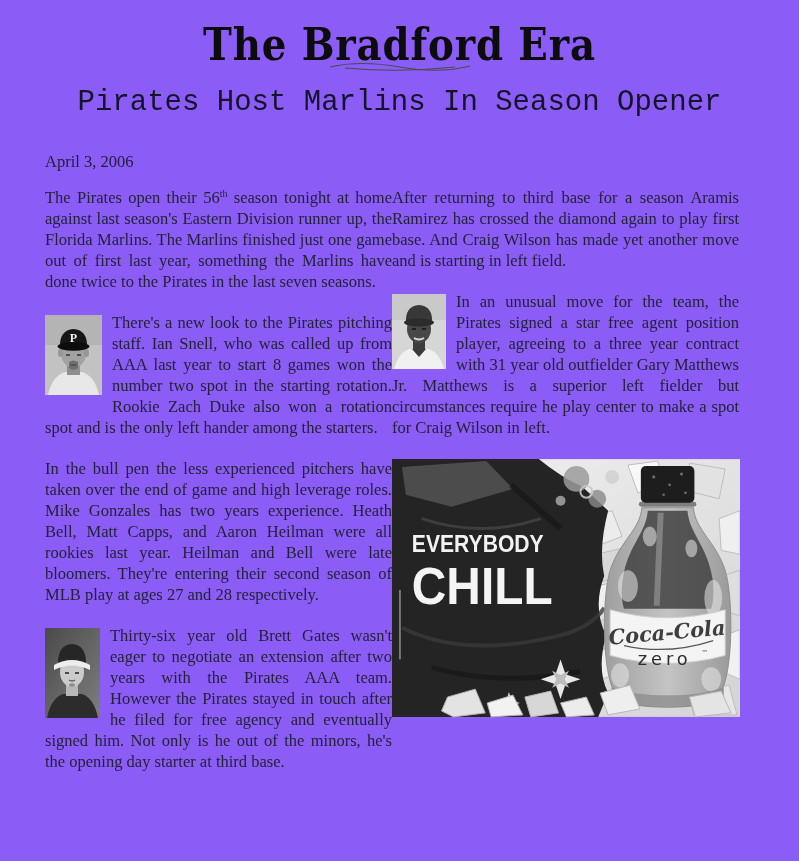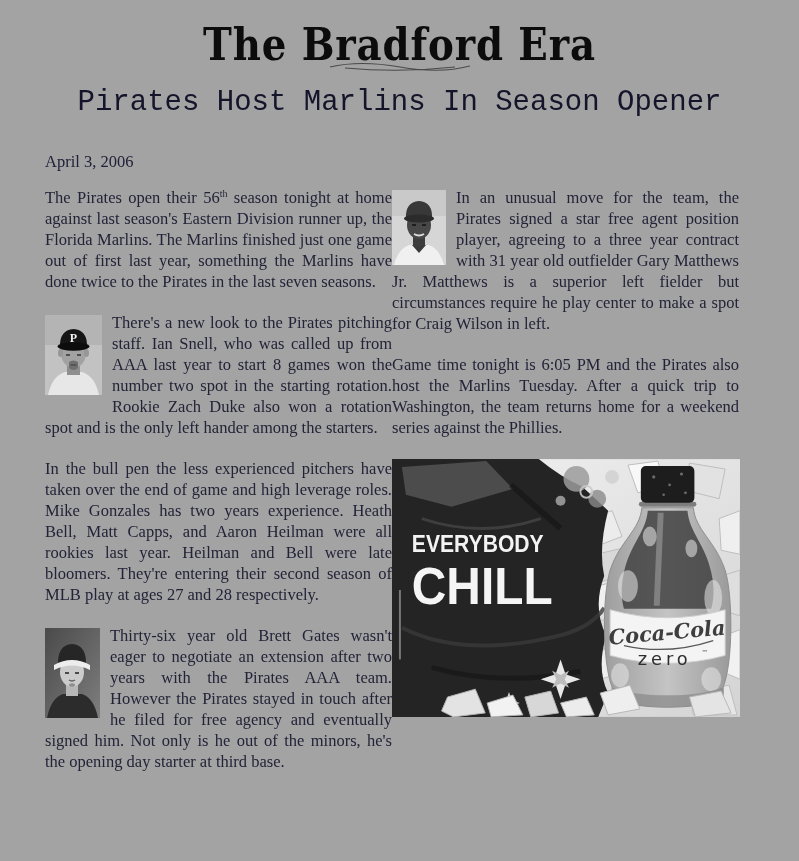--- a/index.html
+++ b/index.html
@@ -5,21 +5,21 @@
 <style>
   * { box-sizing: border-box; }
   html, body { margin: 0; padding: 0; }
   body {
     width: 799px; height: 861px;
     background: #ffffff;
     font-family: "Liberation Serif", serif;
     color: #232334;
     overflow: hidden;
   }
-  .page { position: relative; width: 799px; height: 861px; background: #a3a3a3; overflow: hidden; }
+  .page { position: relative; width: 799px; height: 861px; background: #8b5cf6; overflow: hidden; }
 
   
   .masthead {
     margin-top: 20px;
     text-align: center;
     font-family: "DejaVu Serif", serif;
     font-weight: bold;
     font-size: 44px;
     line-height: 50px;
     color: #0c0c0c;
@@ -142,41 +142,41 @@
             <rect x="30" y="44" width="4" height="2" fill="#4a4a4a"></rect>
             <path d="M24,52 Q27,54 30,52" stroke="#5a5a5a" stroke-width="1.3" fill="none"></path>
             <ellipse cx="27" cy="57" rx="3" ry="1.8" fill="#8e8e8e"></ellipse>
           </svg>
         </span>
         <span>Thirty-six year old Brett Gates wasn't eager to negotiate an extension after two years with the Pirates AAA team. However the Pirates stayed in touch after he filed for free agency and eventually signed him. Not only is he out of the minors, he's the opening day starter at third base.</span>
       </p>
     </div>
 
     <div class="col">
+      <p>After returning to third base for a season Aramis Ramirez has crossed the diamond again to play first base. And Craig Wilson has made yet another move and is starting in left field.</p>
 
       <p>
         <span class="headshot">
           <svg width="54" height="75" viewBox="0 0 54 75">
             <rect width="54" height="75" fill="#d6d6d6"></rect>
             <rect width="54" height="26" fill="#c9c9c9"></rect>
             <path d="M2,75 Q6,59 17,55 L37,55 Q48,59 52,75 Z" fill="#f0f0f0"></path>
             <path d="M20,55 L27,63 L34,55 Z" fill="#3a3a3a"></path>
             <rect x="21" y="47" width="12" height="9" fill="#3d3d3d"></rect>
             <ellipse cx="27" cy="35" rx="12" ry="14" fill="#474747"></ellipse>
             <path d="M14,29 Q13,12 27,11 Q41,12 40,29 Q27,23 14,29 Z" fill="#383838"></path>
             <ellipse cx="27" cy="28.5" rx="15" ry="4" fill="#2b2b2b"></ellipse>
             <rect x="20" y="34" width="4" height="2" fill="#1e1e1e"></rect>
             <rect x="30" y="34" width="4" height="2" fill="#1e1e1e"></rect>
             <path d="M22,44 Q27,47 32,44" stroke="#dcdcdc" stroke-width="2" fill="none"></path>
           </svg>
         </span>
         <span>In an unusual move for the team, the Pirates signed a star free agent position player, agreeing to a three year contract with 31 year old outfielder Gary Matthews Jr. Matthews is a superior left fielder but circumstances require he play center to make a spot for Craig Wilson in left.</span>
       </p>
 
-      <p>Game time tonight is 6:05 PM and the Pirates also host the Marlins Tuesday. After a quick trip to Washington, the team returns home for a weekend series against the Phillies.</p>
 
       <div class="ad">
         <svg width="348" height="260" viewBox="0 0 351 260">
           <defs>
             <linearGradient id="icebg" x1="0" y1="0" x2="1" y2="1">
               <stop offset="0" stop-color="#f2f2f2"></stop>
                 <stop offset="1" stop-color="#d4d4d4"></stop>
             </linearGradient>
             <linearGradient id="bottlebody" x1="0" y1="0" x2="1" y2="0">
               <stop offset="0" stop-color="#9e9e9e"></stop>

